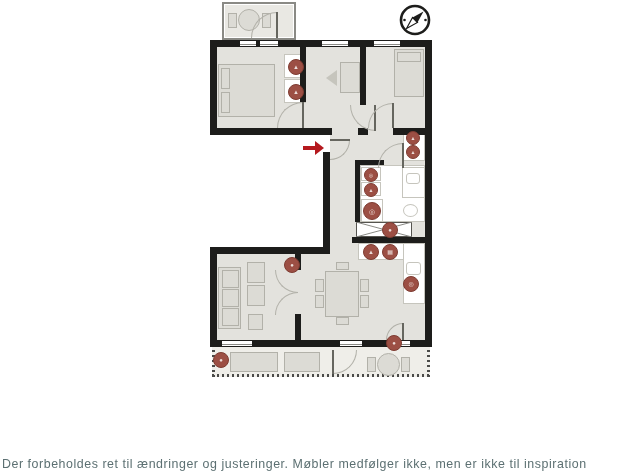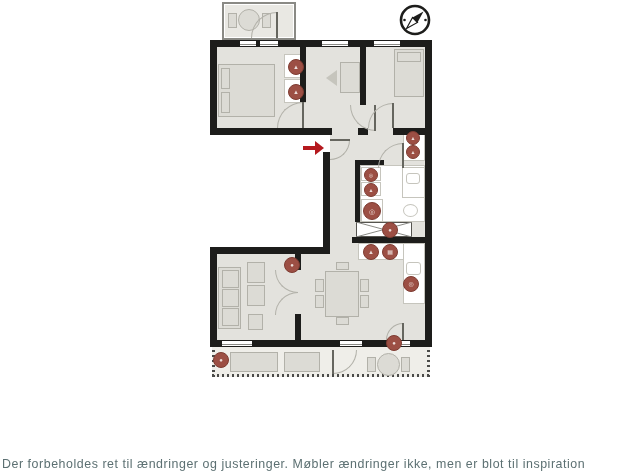--- a/index.html
+++ b/index.html
@@ -169,14 +169,14 @@
       <div class="marker" style="left: 363px; top: 202px; height: 18px; width: 18px; font-size: 7px;">◎</div>
       <div class="marker" style="left: 382px; top: 222px; height: 16px; width: 16px; font-size: 6px;">●</div>
       <div class="marker" style="left: 363px; top: 244px; height: 16px; width: 16px; font-size: 6px;">▲</div>
       <div class="marker" style="left: 382px; top: 244px; height: 16px; width: 16px; font-size: 6px;">▦</div>
       <div class="marker" style="left: 403px; top: 276px; height: 16px; width: 16px; font-size: 6px;">◎</div>
       <div class="marker" style="left: 284px; top: 257px; height: 16px; width: 16px; font-size: 6px;">●</div>
       <div class="marker" style="left: 386px; top: 335px; height: 16px; width: 16px; font-size: 6px;">●</div>
       <div class="marker" style="left: 213px; top: 352px; height: 16px; width: 16px; font-size: 6px;">●</div>
     </div>
 
-  <div id="disclaimer">Der forbeholdes ret til ændringer og justeringer. Møbler ændringer ikke, men er blot til inspiration</div>
+  <div id="disclaimer">Der forbeholdes ret til ændringer og justeringer. Møbler medfølger ikke, men er ikke til inspiration</div>
 </div>
 
 </body></html>

